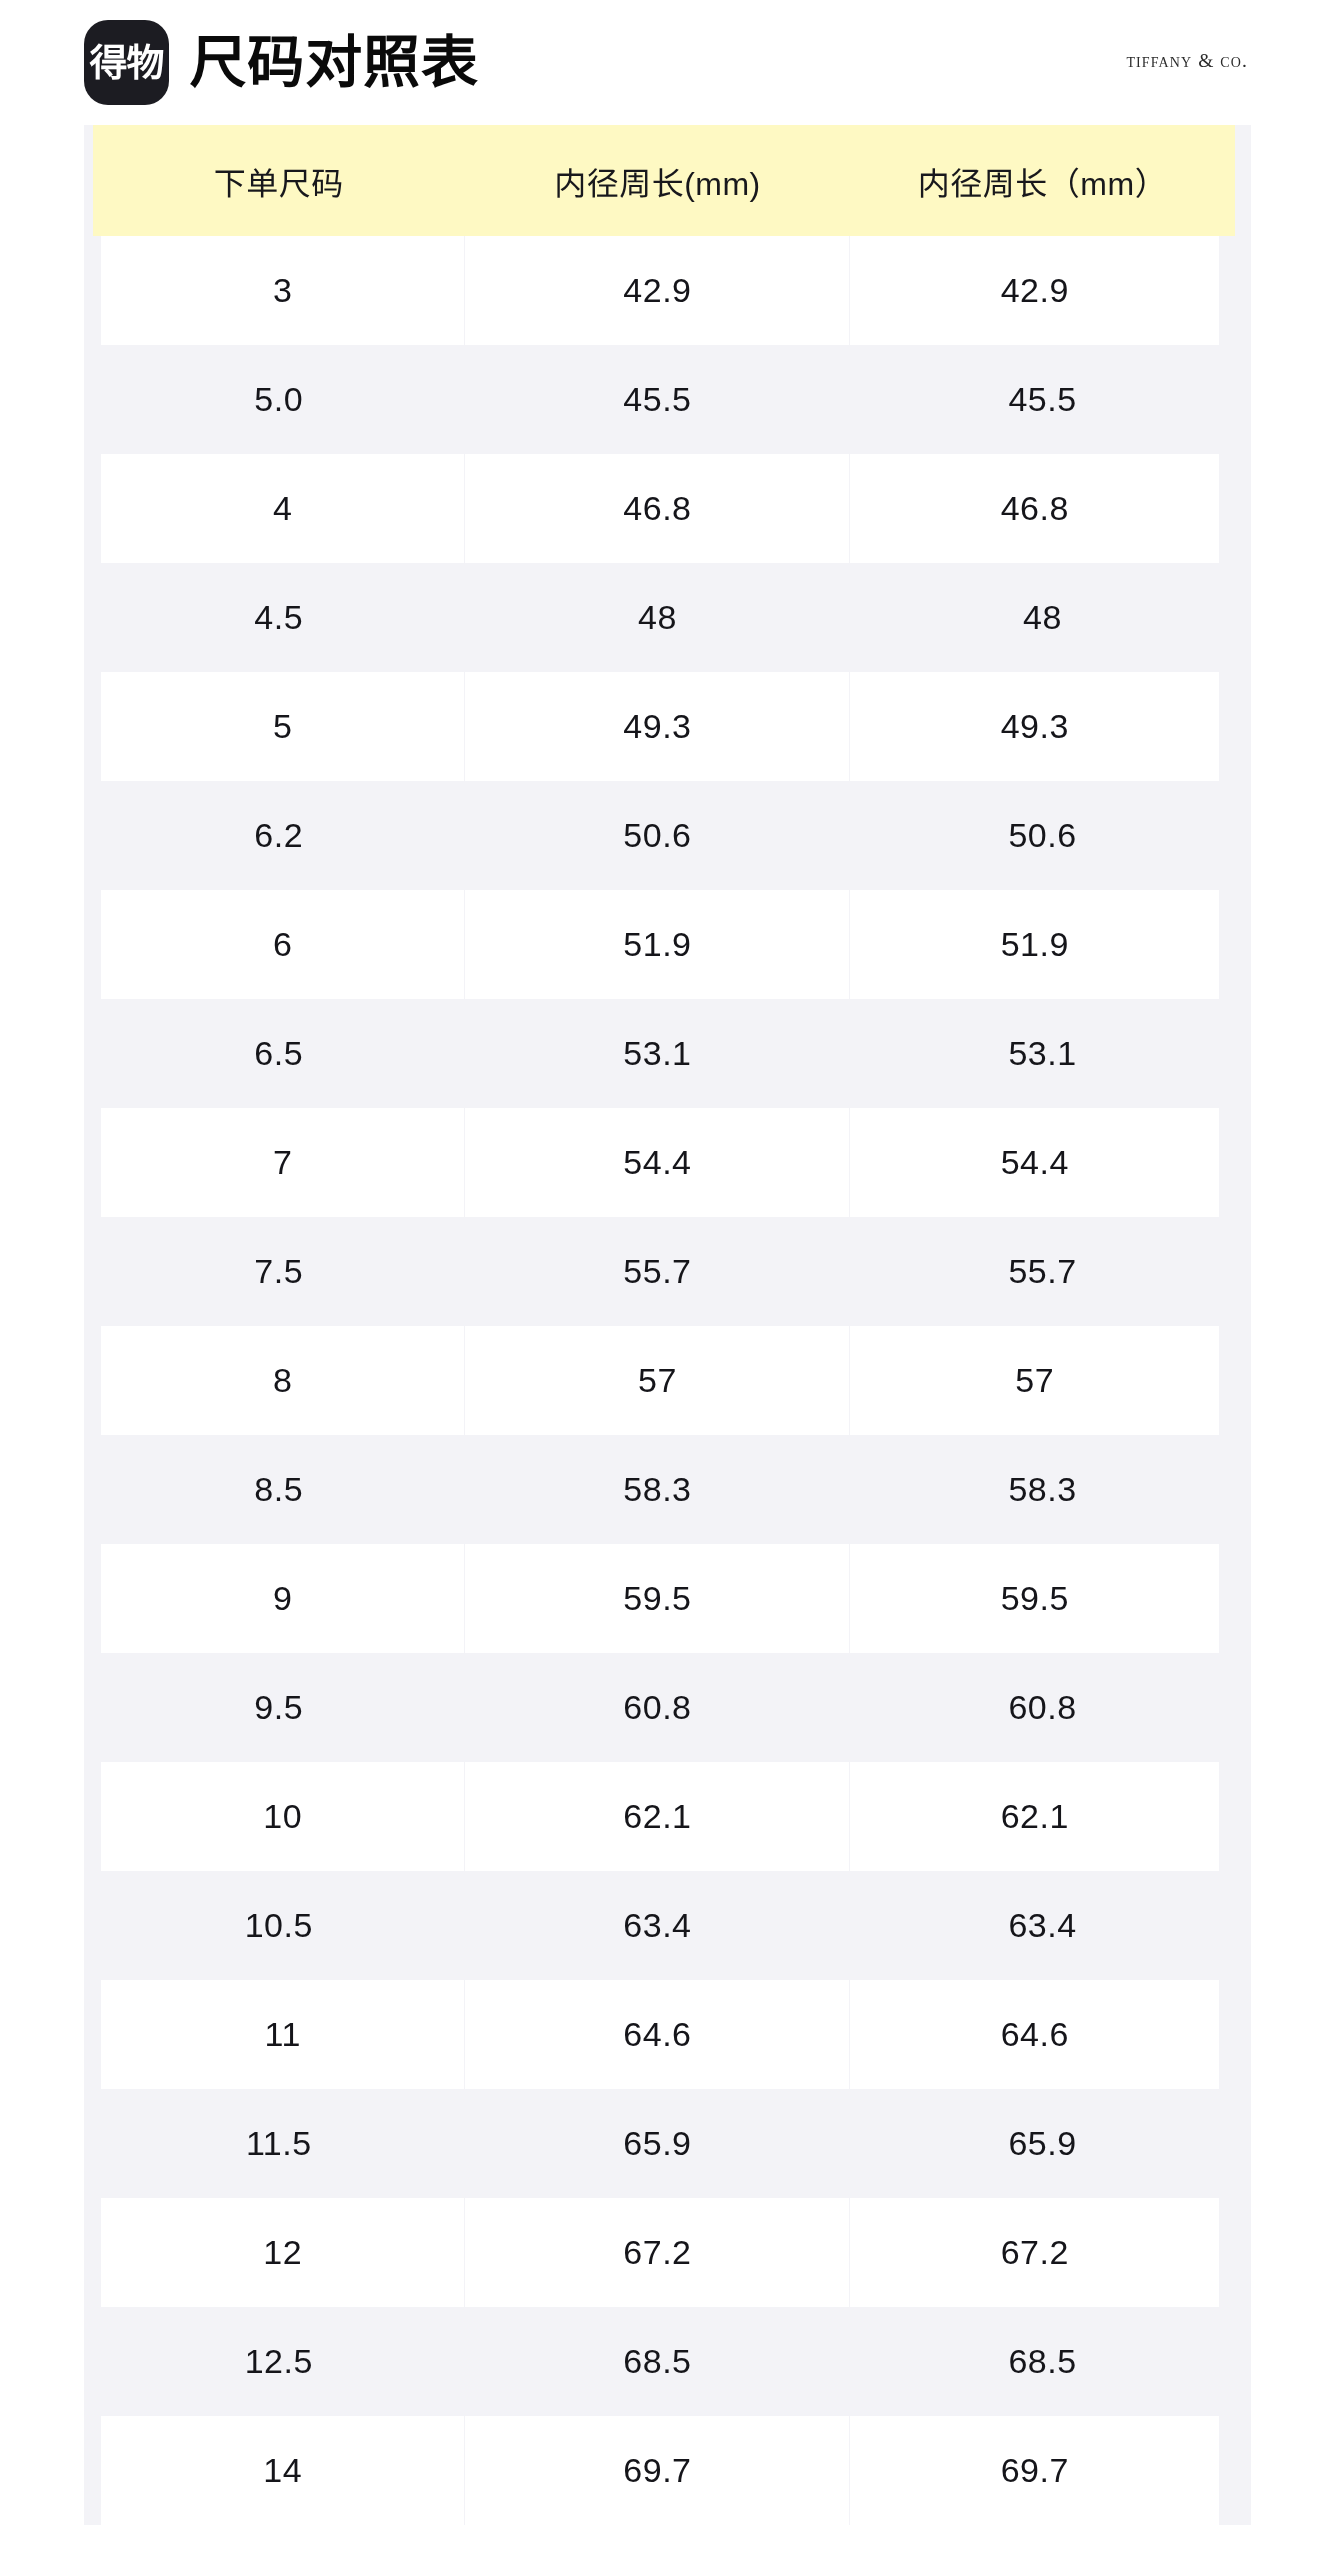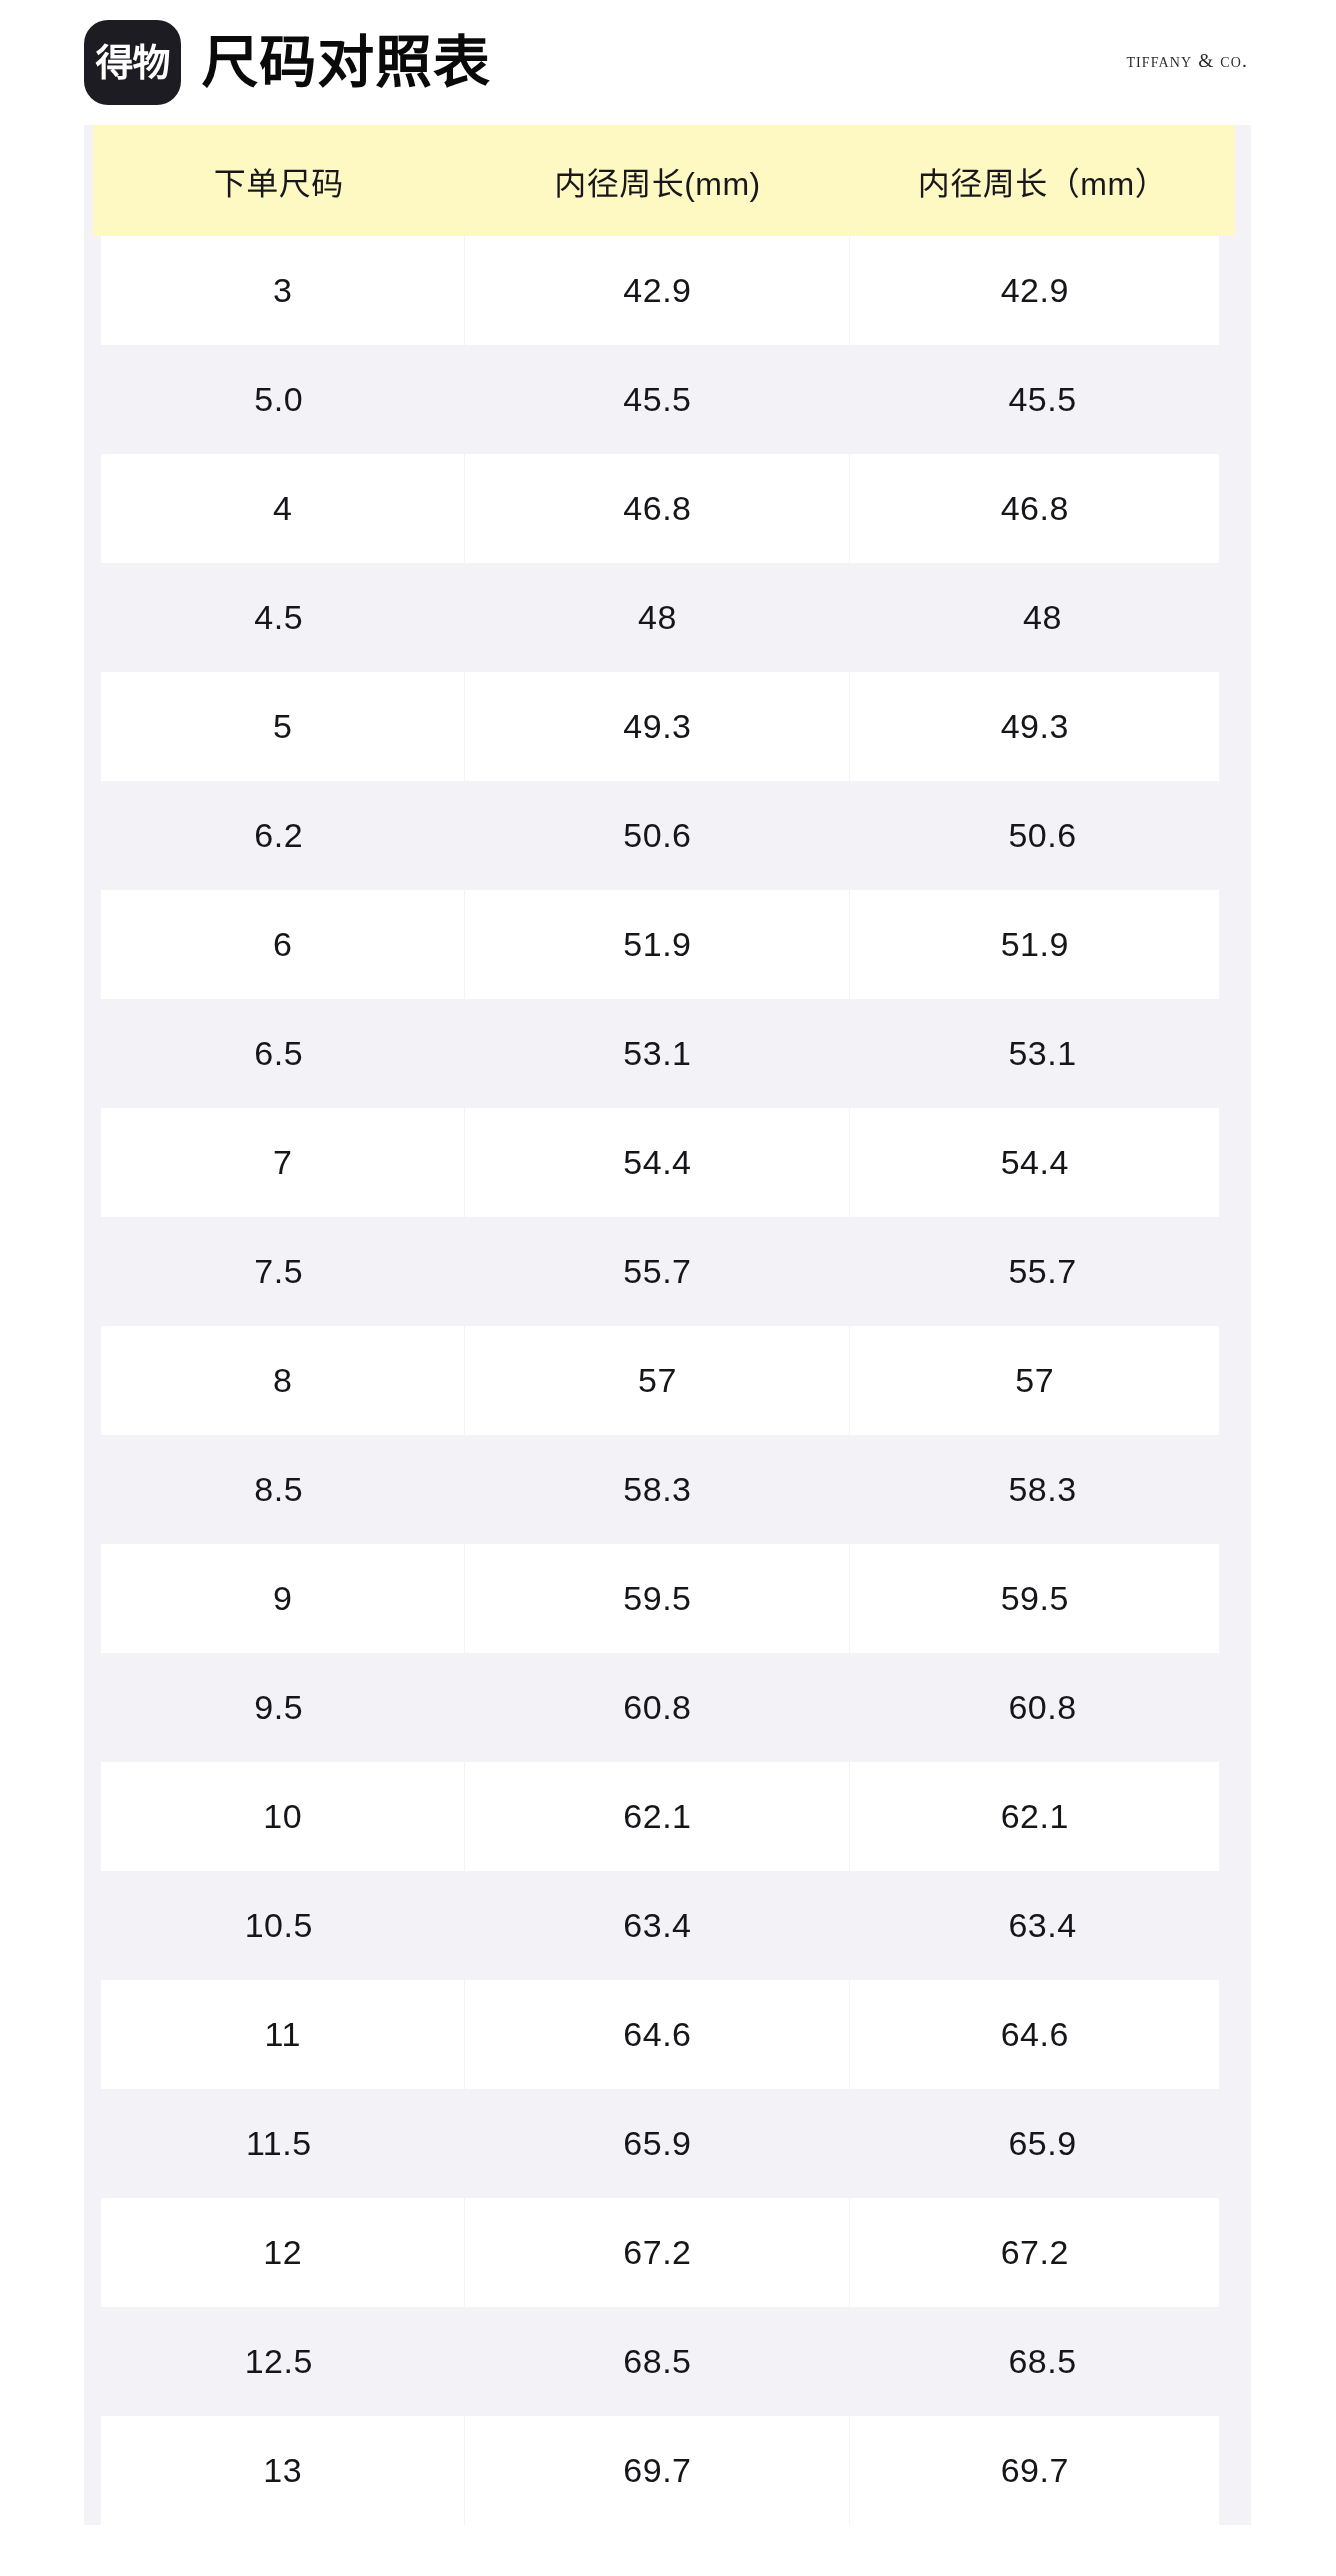--- a/index.html
+++ b/index.html
@@ -30,21 +30,21 @@
     align-items: center;
   }
 
   .brand-block {
     display: flex;
     align-items: center;
     gap: 20.4px;
   }
 
   .logo-badge {
-    width: 97px;
+    width: 85px;
     height: 85px;
     border-radius: 24px;
     background: #1c1c22;
     display: flex;
     align-items: center;
     justify-content: center;
     flex: 0 0 auto;
   }
 
   .logo-badge-text {
@@ -270,21 +270,21 @@
             <td>12</td>
             <td>67.2</td>
             <td>67.2</td>
           </tr>
           <tr class="tint">
             <td>12.5</td>
             <td>68.5</td>
             <td>68.5</td>
           </tr>
           <tr class="plain">
-            <td>13</td>
+            <td>14</td>
             <td>69.7</td>
             <td>69.7</td>
           </tr>
         </tbody>
     </table>
   </div>
 
   <p class="footer-note">
     
   </p>

